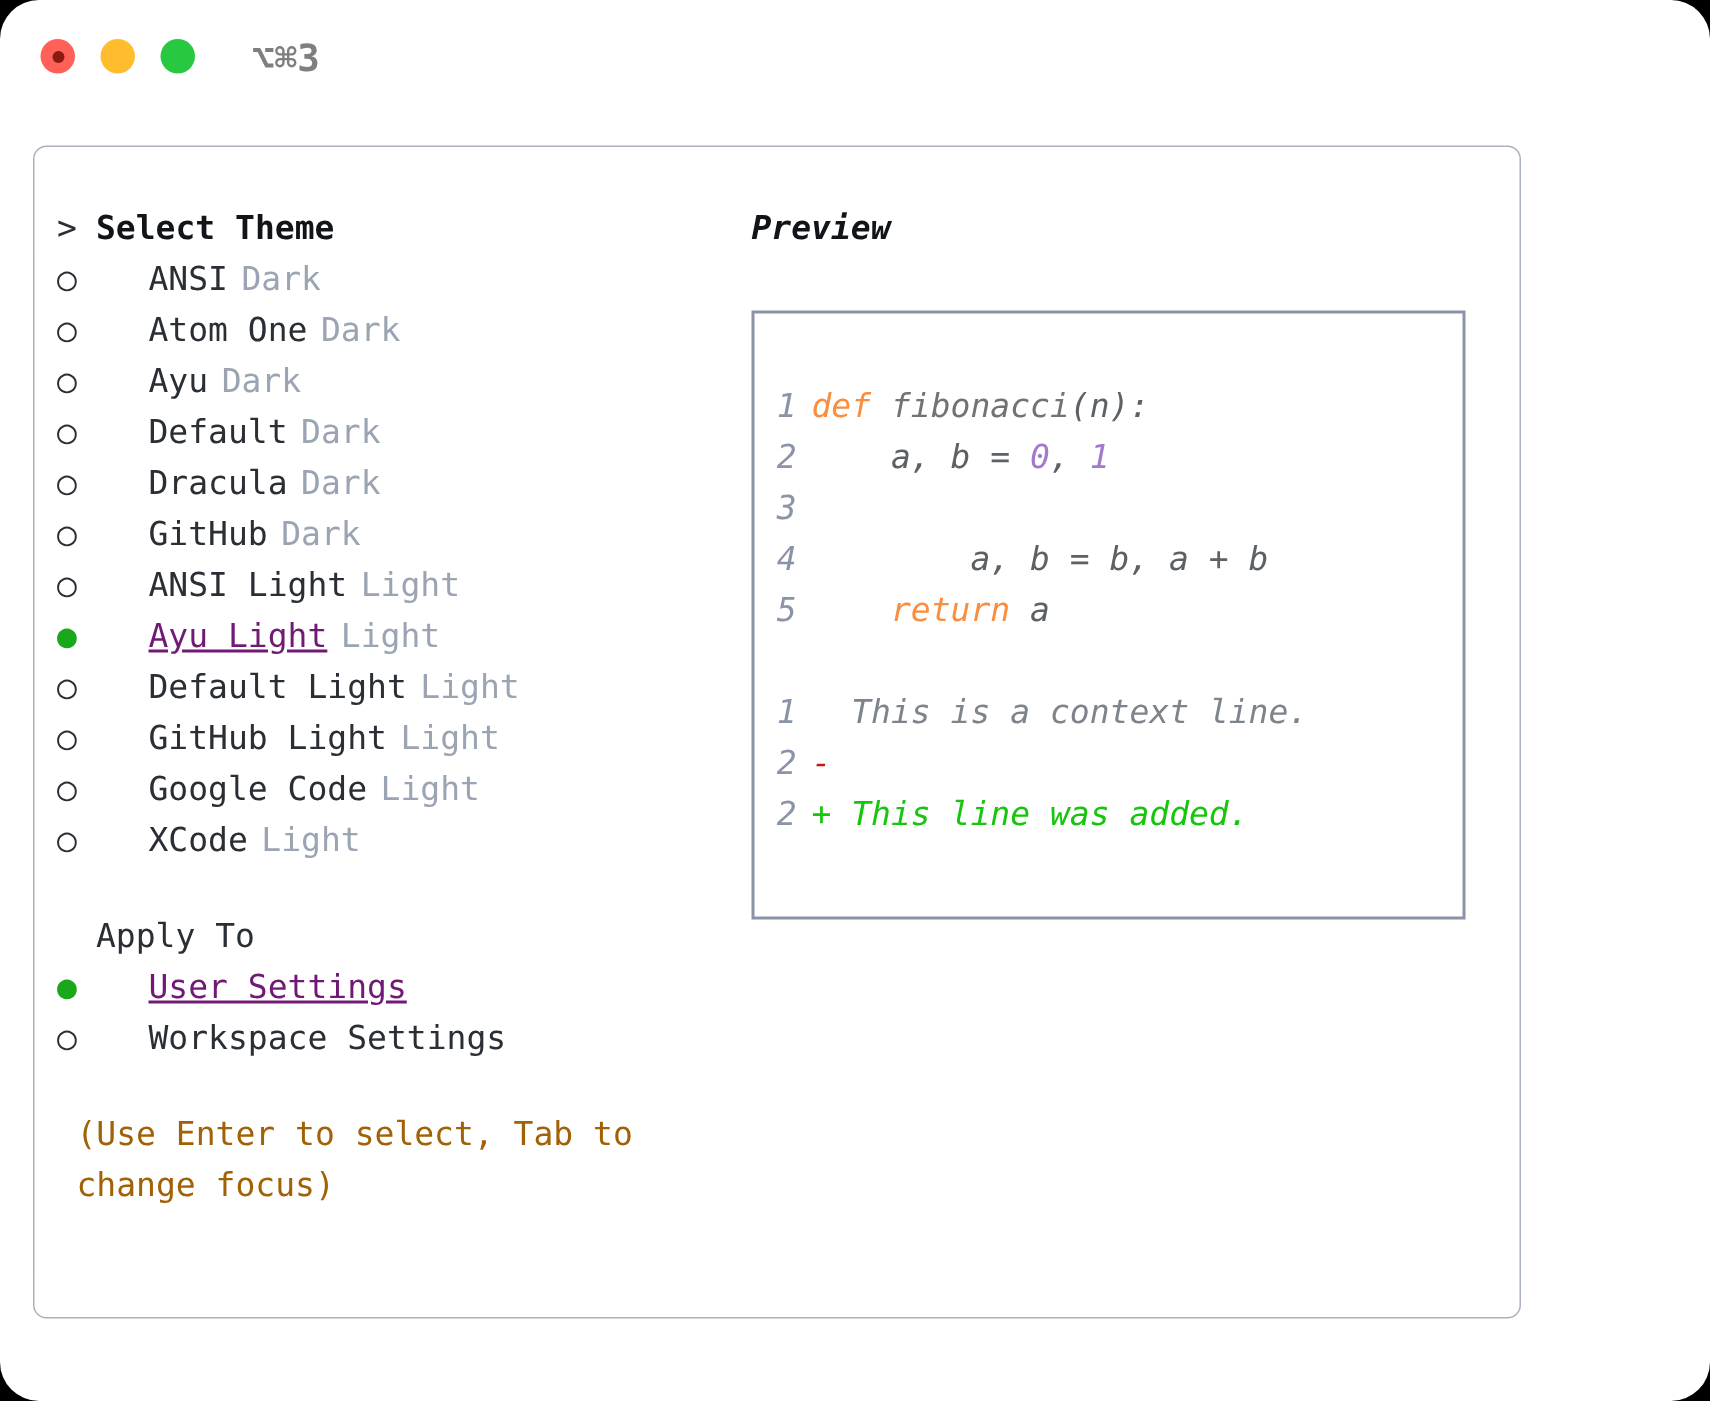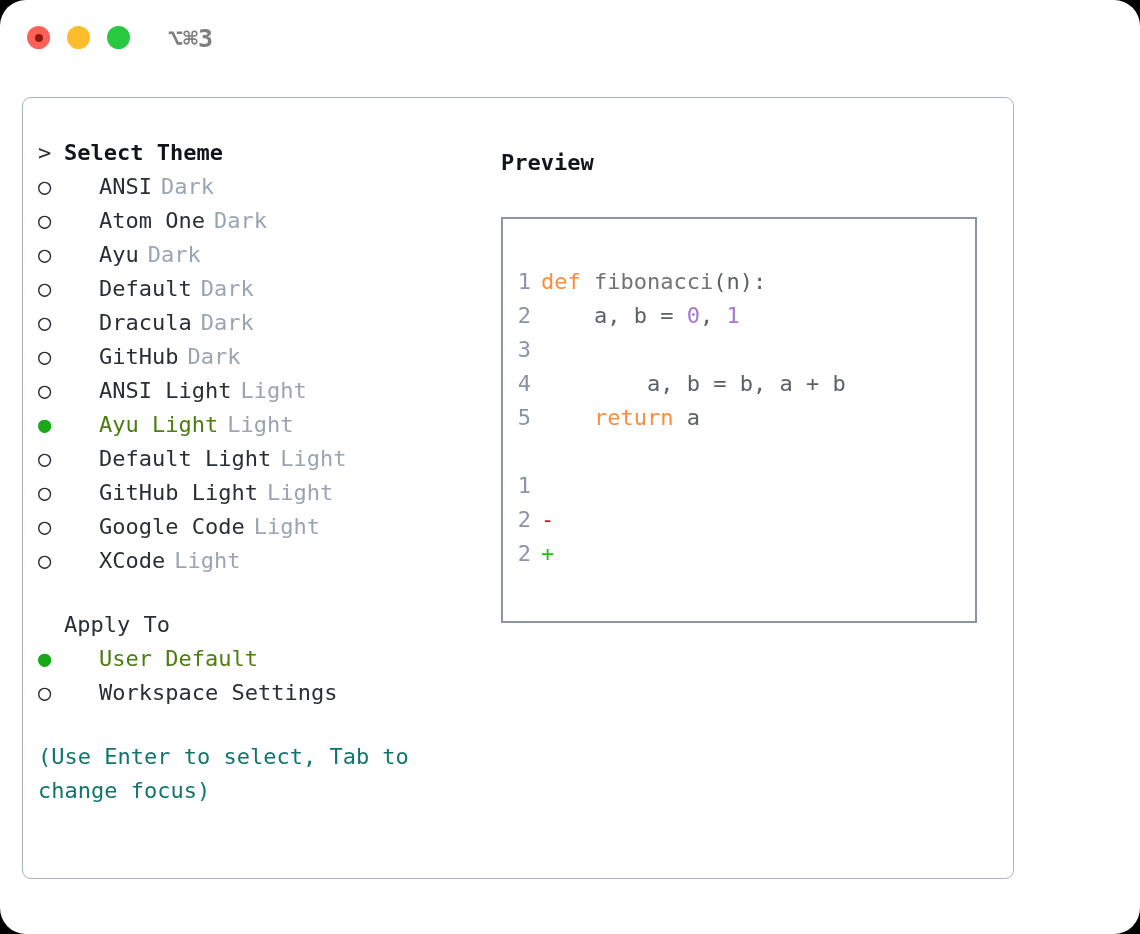--- a/index.html
+++ b/index.html
@@ -110,41 +110,43 @@
   }
   .marker-filled { color: #19a819; }
   .marker-empty  { color: #2a2e35; }
   .marker-blank  { color: transparent; }
 
   .row-title {
     font-weight: bold;
     color: #111418;
   }
   .item-name   { color: #2a2e35; margin-left: 35px; }
-  .item-name.selected { color: #4d7c0f; }
+  .item-name.selected { color: #701a75; text-decoration: underline; }
   .item-suffix { color: #9aa4b2; padding-left: 9px; }
   .section-head { color: #2a2e35; }
 
   #apply-section { margin-top: 30px; }
 
   #hint-text {
     margin-top: 30px;
     font-size: 22px;
     line-height: 34px;
-    color: #0f766e;
+    color: #a16207;
     width: 400px;
     white-space: pre-wrap;
+    margin-left: 13px;
   }
 
   
   #preview-column {
     position: absolute;
     left: 478px;
-    top: 48px;
+    top: 38px;
     width: 500px;
+    font-style: italic;
   }
   #preview-heading {
     font-size: 22px;
     font-weight: bold;
     color: #111418;
     line-height: 34px;
     height: 34px;
   }
   #preview-box {
     margin-top: 37px;
@@ -230,40 +232,40 @@
           <div class="list-row"><span class="marker marker-empty">○</span><span class="item-name">Google Code</span><span class="item-suffix">Light</span></div>
           <div class="list-row"><span class="marker marker-empty">○</span><span class="item-name">XCode</span><span class="item-suffix">Light</span></div>
         </div>
 
       <div id="apply-section">
         <div class="list-row">
           <span class="marker marker-blank">○</span>
           <span class="section-head">Apply To</span>
         </div>
         <div id="apply-items">
-            <div class="list-row"><span class="marker marker-filled">●</span><span class="item-name selected">User Default</span></div>
+            <div class="list-row"><span class="marker marker-filled">●</span><span class="item-name selected">User Settings</span></div>
             <div class="list-row"><span class="marker marker-empty">○</span><span class="item-name">Workspace Settings</span></div>
           </div>
       </div>
 
       <div id="hint-text">(Use Enter to select, Tab to change focus)</div>
     </div>
 
     <div id="preview-column">
       <div id="preview-heading">Preview</div>
 
       <div id="preview-box">
         <div id="code-area">
             <div class="code-line"><span class="lineno">1</span><span class="code-text"><span class="tok-kw">def </span><span class="tok-fn">fibonacci</span><span class="tok-punct">(n):</span></span></div>
             <div class="code-line"><span class="lineno">2</span><span class="code-text"><span class="tok-plain">    a, b = </span><span class="tok-num">0</span><span class="tok-plain">, </span><span class="tok-num">1</span></span></div>
             <div class="code-line"><span class="lineno">3</span></div>
             <div class="code-line"><span class="lineno">4</span><span class="code-text"><span class="tok-plain">        a, b = b, a + b</span></span></div>
             <div class="code-line"><span class="lineno">5</span><span class="code-text"><span class="tok-plain">    </span><span class="tok-kw">return</span><span class="tok-plain"> a</span></span></div>
             <div class="spacer-line"></div>
-            <div class="code-line"><span class="lineno">1</span><span class="code-text diff-context">  </span></div>
+            <div class="code-line"><span class="lineno">1</span><span class="code-text diff-context">  </span><span class="code-text diff-context">This is a context line.</span></div>
             <div class="code-line"><span class="lineno">2</span><span class="code-text diff-del">- </span></div>
-            <div class="code-line"><span class="lineno">2</span><span class="code-text diff-add">+ </span></div>
+            <div class="code-line"><span class="lineno">2</span><span class="code-text diff-add">+ </span><span class="code-text diff-add">This line was added.</span></div>
           </div>
       </div>
     </div>
 
   </div>
 </div>
 
 </body></html>

